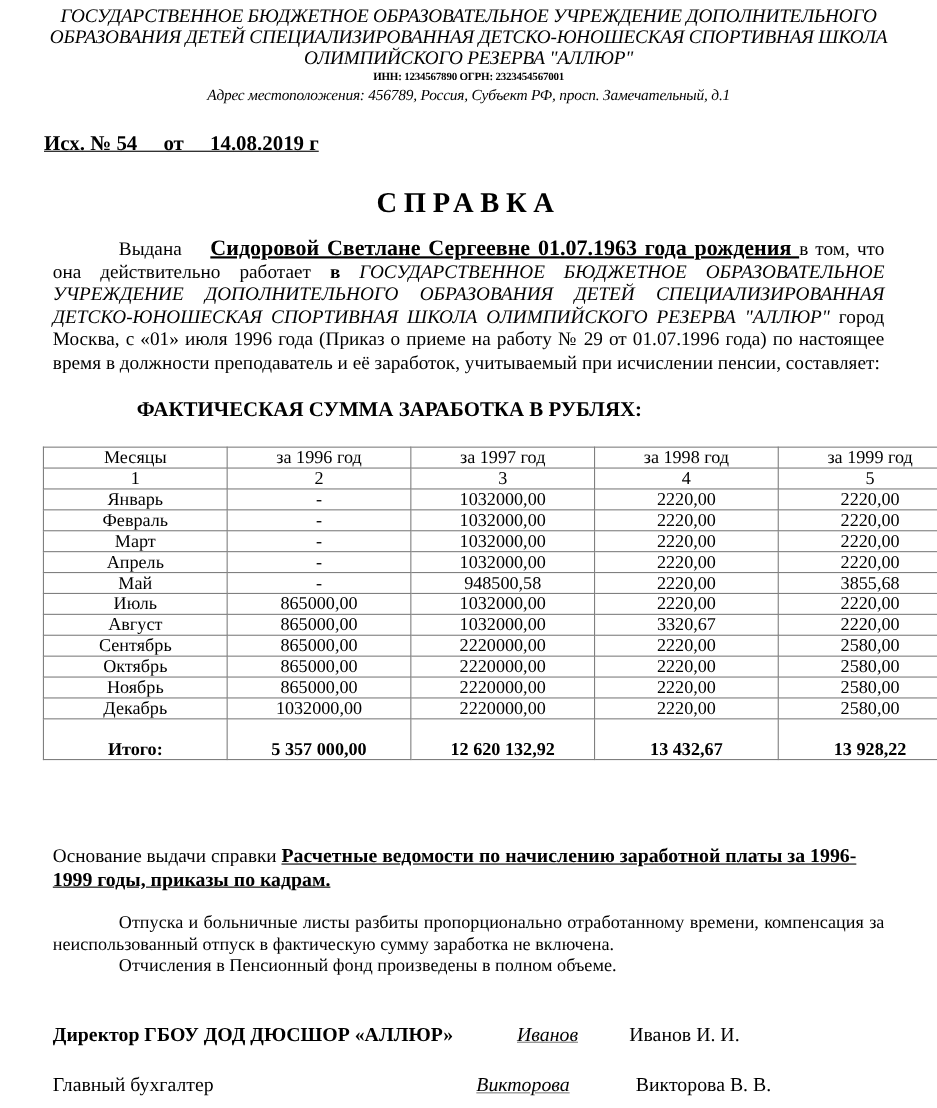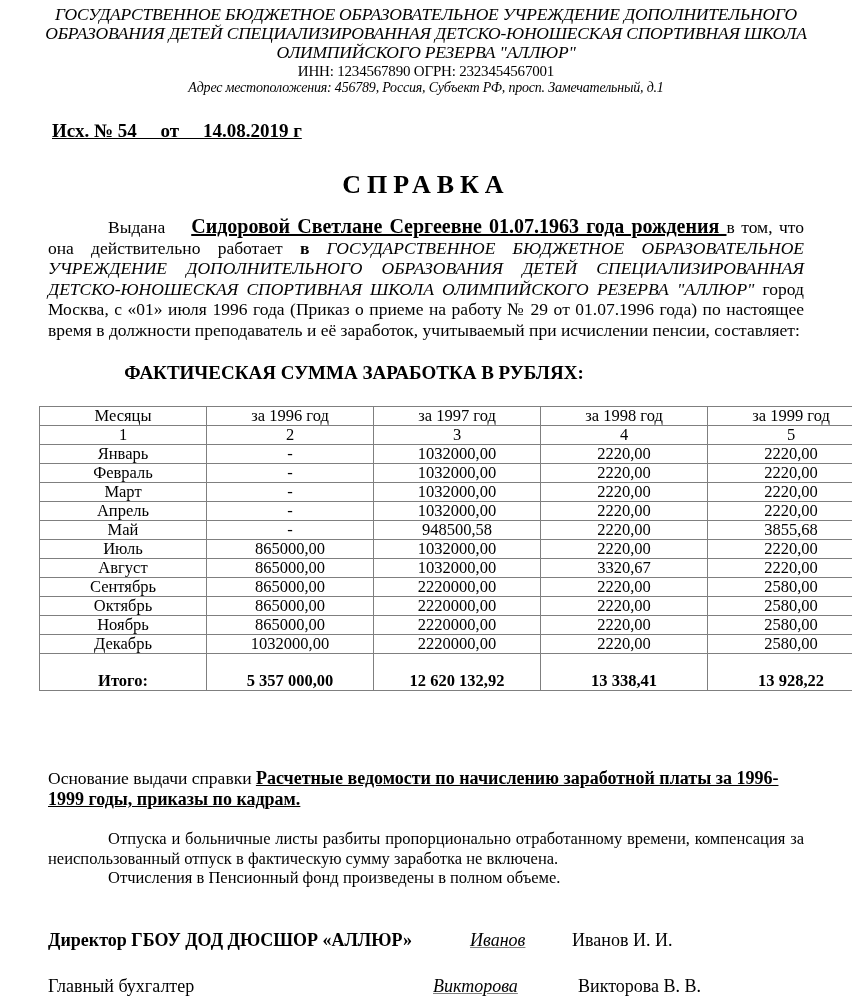--- a/index.html
+++ b/index.html
@@ -1,22 +1,22 @@
 <!DOCTYPE html>
 <html><head>
 <meta charset="utf-8">
 <style>
   html, body { margin: 0; padding: 0; background: #ffffff; }
   body { width: 852px; height: 1007px; position: relative; overflow: hidden;
          font-family: "Liberation Serif", serif; color: #000; }
   .abs { position: absolute; }
   .hdr { left: 0; width: 852px; text-align: center; font-style: italic; font-size: 17.5px; line-height: 19px; letter-spacing: -0.2px; }
-  .hdr.plain { font-style: normal; font-size: 15px; line-height: 16px; }
+  .hdr.plain { font-style: normal; font-size: 10px; line-height: 16px; font-weight: bold; }
   .hdr.addr { font-size: 14px; line-height: 16px; }
-  .outref { left: 52px; top: 120px; font-weight: bold; font-size: 19px; text-decoration: underline; white-space: pre; }
+  .outref { left: 40px; top: 120px; font-weight: bold; font-size: 19px; text-decoration: underline; white-space: pre; }
   .title { left: 0; width: 852px; top: 170px; text-align: center; font-weight: bold; font-size: 26px; letter-spacing: 6px; }
   .para { left: 48px; width: 756px; font-size: 17.5px; line-height: 20.6px; text-align: justify; }
   .para .name { font-weight: bold; font-size: 20px; text-decoration: underline; }
   .para .org { font-style: italic; }
   .para .b { font-weight: bold; }
   .subtitle { left: 0; width: 708px; top: 362px; text-align: center; font-weight: bold; font-size: 19px; }
   table.salary { position: absolute; left: 39px; top: 406px; width: 836px; border-collapse: collapse;
                  font-size: 16.5px; line-height: 18px; }
   table.salary td { border: 1.5px solid #7f7f7f; padding: 0 4px; height: 18px; text-align: center; white-space: nowrap; }
   table.salary td.m { text-align: center; }
@@ -145,21 +145,21 @@
         <td class="m">Декабрь</td>
         <td>1032000,00</td>
         <td>2220000,00</td>
         <td>2220,00</td>
         <td>2580,00</td>
       </tr>
       <tr class="total">
         <td class="m">Итого:</td>
         <td>5 357 000,00</td>
         <td>12 620 132,92</td>
-        <td>13 338,41</td>
+        <td>13 432,67</td>
         <td>13 928,22</td>
       </tr>
     </tbody>
 </table>
 
 <div class="abs basis"><span>Основание выдачи справки </span><span class="u">Расчетные ведомости по начислению заработной платы за 1996-1999 годы, приказы по кадрам.</span></div>
 
 <div class="abs note" style="top:829px; text-indent:60px;">Отпуска и больничные листы  разбиты пропорционально отработанному времени, компенсация за неиспользованный отпуск в фактическую сумму заработка не включена.</div>
 <div class="abs note" style="top:868px; text-indent:60px;">Отчисления в Пенсионный фонд произведены в полном объеме.</div>
 

